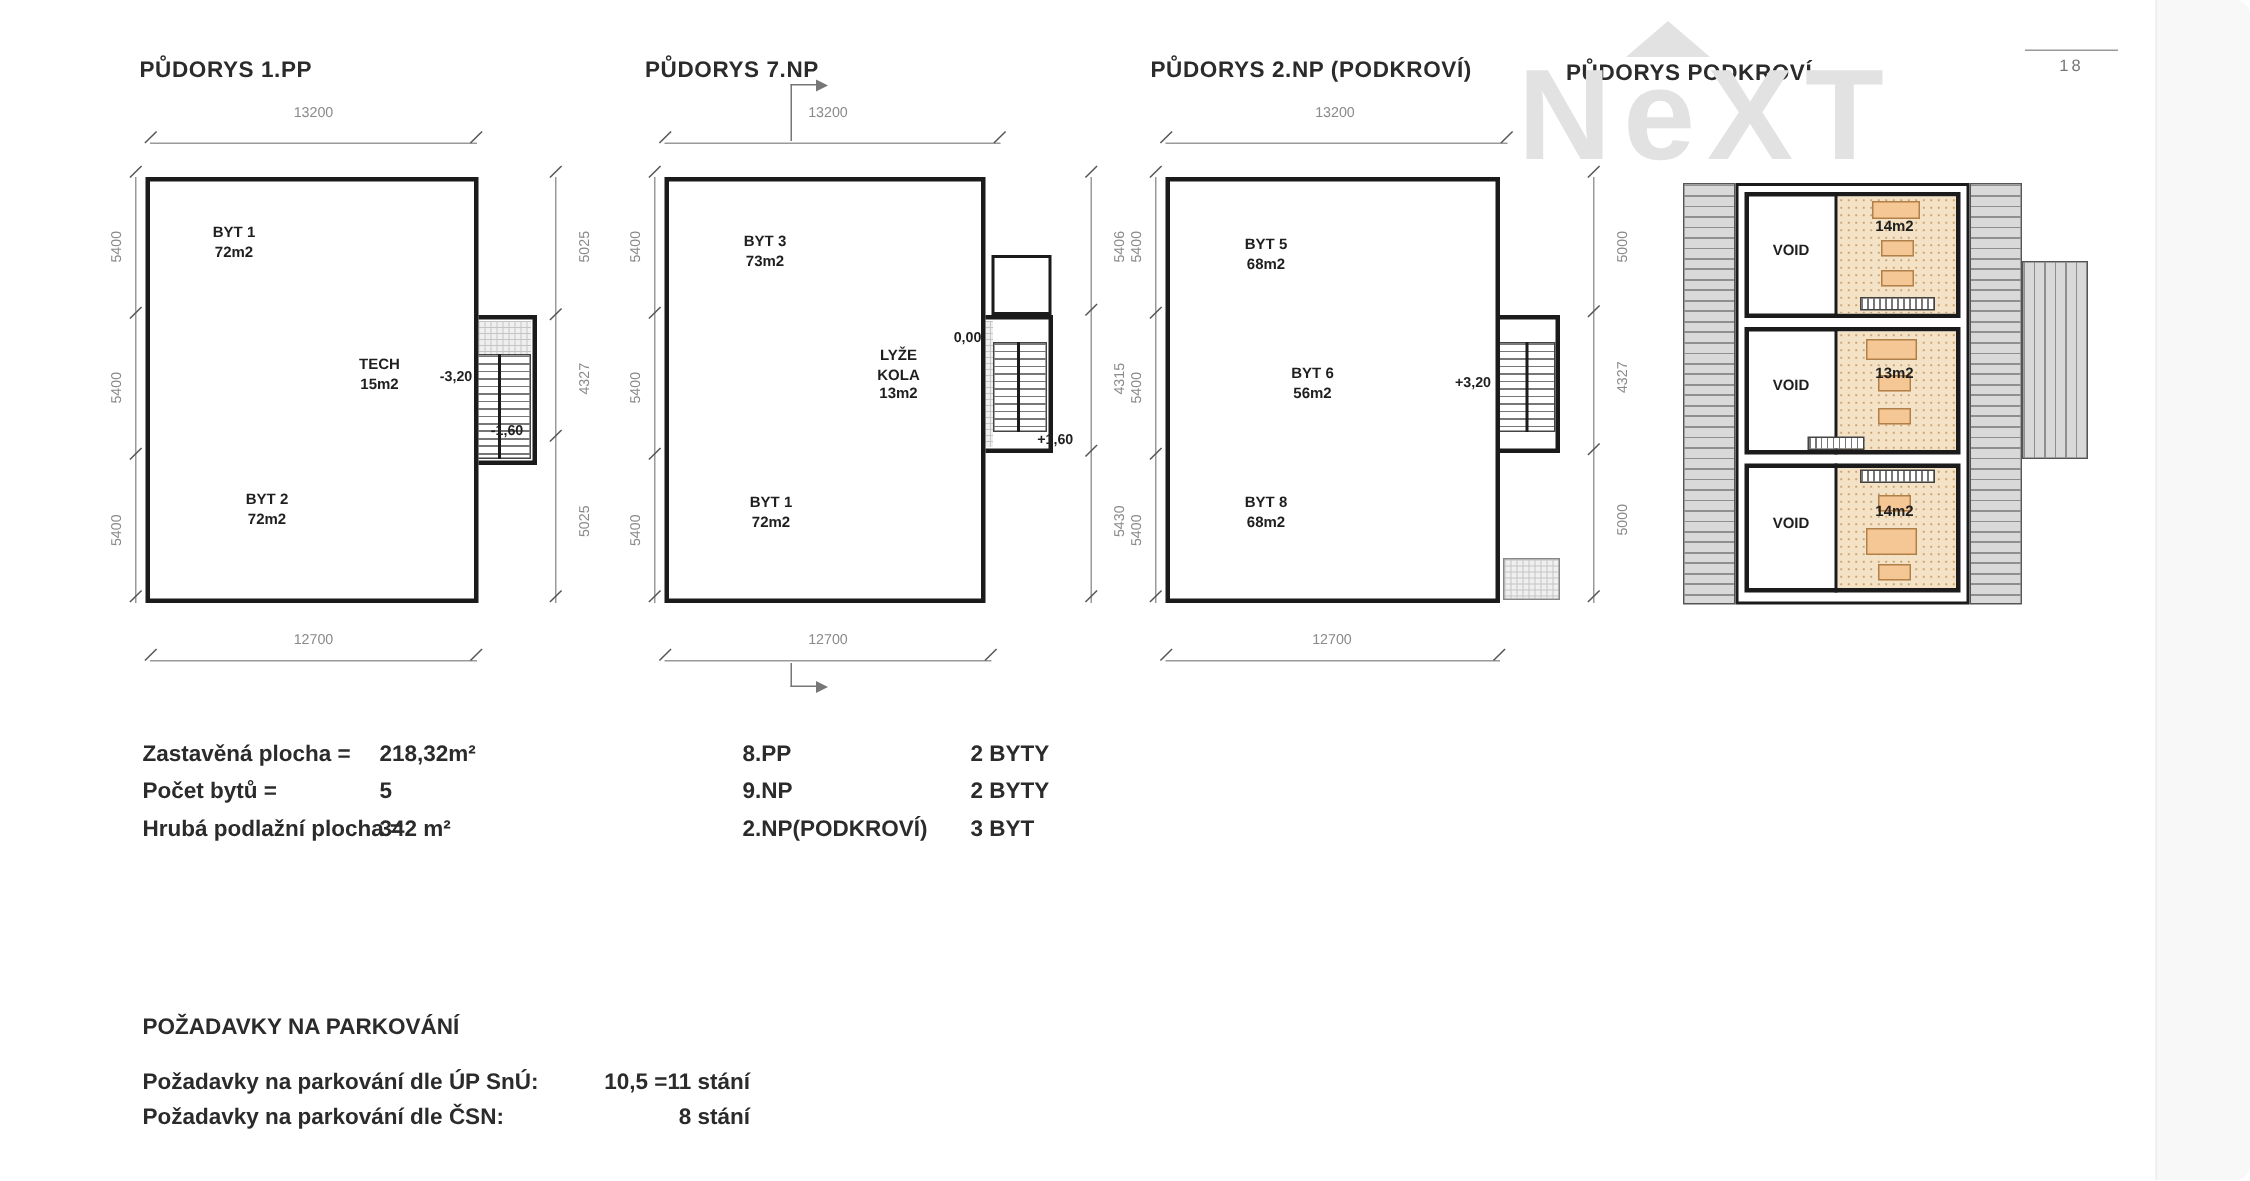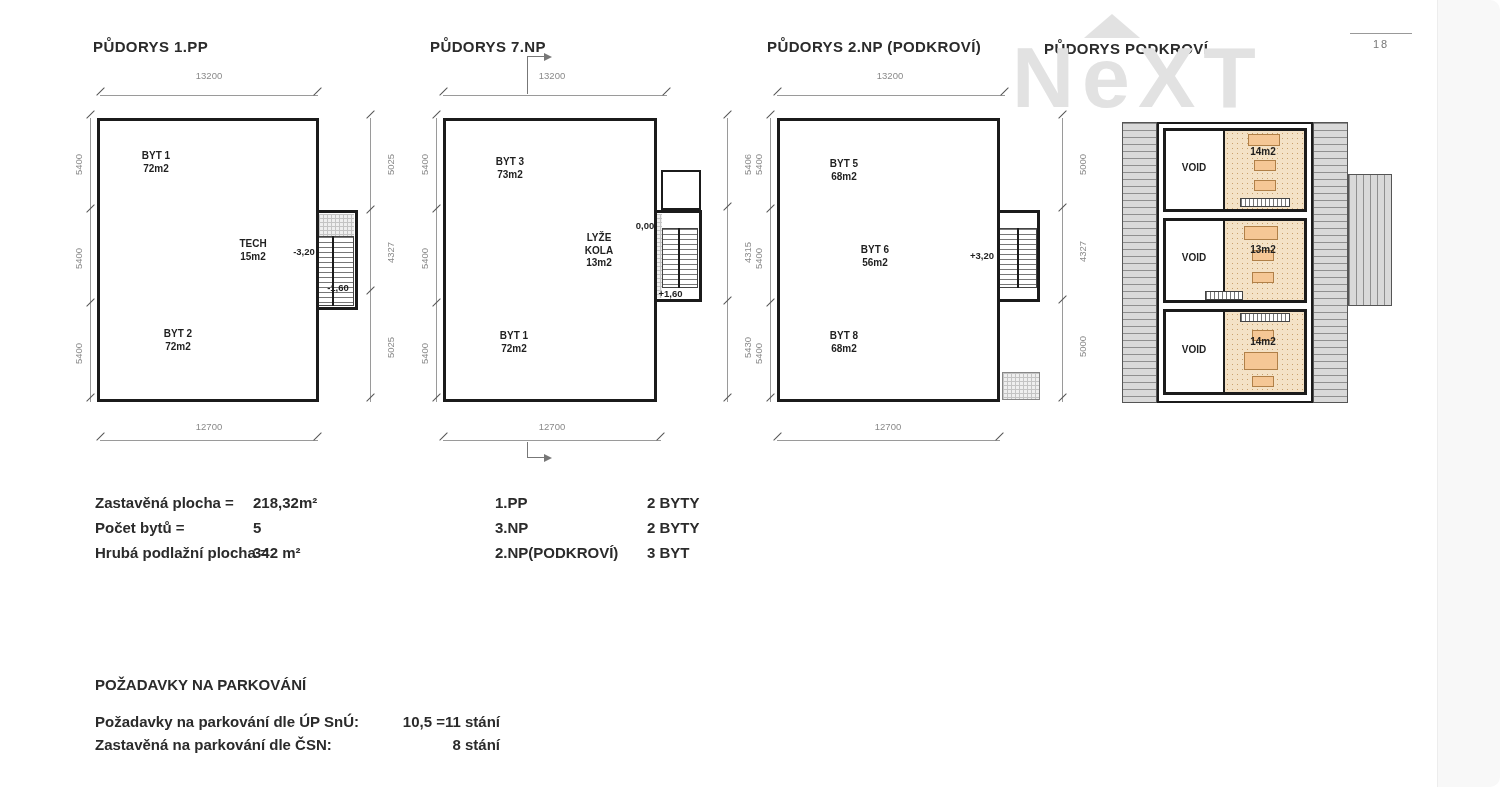--- a/index.html
+++ b/index.html
@@ -166,21 +166,21 @@
     <div>LYŽE</div>
     <div>KOLA</div>
     <div>13m2</div>
   </div>
 
   <div class="a annex" style="left:628px;top:210px;width:74px;height:92px;"></div>
   <div class="a hatchgrid" style="left:632px;top:214px;width:30px;height:84px;"></div>
   <div class="a stairsV" style="left:662px;top:228px;width:36px;height:60px;"></div>
   <div class="a wall" style="left:678px;top:228px;width:2px;height:60px;"></div>
   <div class="a lvl" style="left:628px;top:220px;width:34px;">0,00</div>
-  <div class="a lvl" style="left:639px;top:288px;width:63px;">+1,60</div>
+  <div class="a lvl" style="left:672px;top:288px;width:63px;">+1,60</div>
 
   <div class="a rlabel" style="left:478px;top:156px;width:64px;">
     <div>BYT 3</div>
     <div>73m2</div>
   </div>
   <div class="a rlabel" style="left:482px;top:330px;width:64px;">
     <div>BYT 1</div>
     <div>72m2</div>
   </div>
 
@@ -321,26 +321,26 @@
 
   <div class="a" style="left:1437px;top:0;width:63px;height:787px;background:#f8f8f8;border-left:1px solid #ededed;box-sizing:border-box;"></div>
 
   <div class="a btext" style="left:95px;top:494px;">Zastavěná plocha =</div>
   <div class="a btext" style="left:253px;top:494px;">218,32m²</div>
   <div class="a btext" style="left:95px;top:519px;">Počet bytů =</div>
   <div class="a btext" style="left:253px;top:519px;">5</div>
   <div class="a btext" style="left:95px;top:544px;">Hrubá podlažní plocha =</div>
   <div class="a btext" style="left:253px;top:544px;">342 m²</div>
 
-  <div class="a btext" style="left:495px;top:494px;">1.PP</div>
+  <div class="a btext" style="left:495px;top:494px;">8.PP</div>
   <div class="a btext" style="left:647px;top:494px;">2 BYTY</div>
-  <div class="a btext" style="left:495px;top:519px;">3.NP</div>
+  <div class="a btext" style="left:495px;top:519px;">9.NP</div>
   <div class="a btext" style="left:647px;top:519px;">2 BYTY</div>
   <div class="a btext" style="left:495px;top:544px;">2.NP(PODKROVÍ)</div>
   <div class="a btext" style="left:647px;top:544px;">3 BYT</div>
 
   <div class="a btext" style="left:95px;top:676px;">POŽADAVKY NA PARKOVÁNÍ</div>
   <div class="a btext" style="left:95px;top:713px;">Požadavky na parkování dle ÚP SnÚ:</div>
   <div class="a btext" style="left:380px;top:713px;width:120px;text-align:right;">10,5 =11 stání</div>
-  <div class="a btext" style="left:95px;top:736px;">Zastavěná na parkování dle ČSN:</div>
+  <div class="a btext" style="left:95px;top:736px;">Požadavky na parkování dle ČSN:</div>
   <div class="a btext" style="left:380px;top:736px;width:120px;text-align:right;">8 stání</div>
 
 </div>
 
 </body></html>

